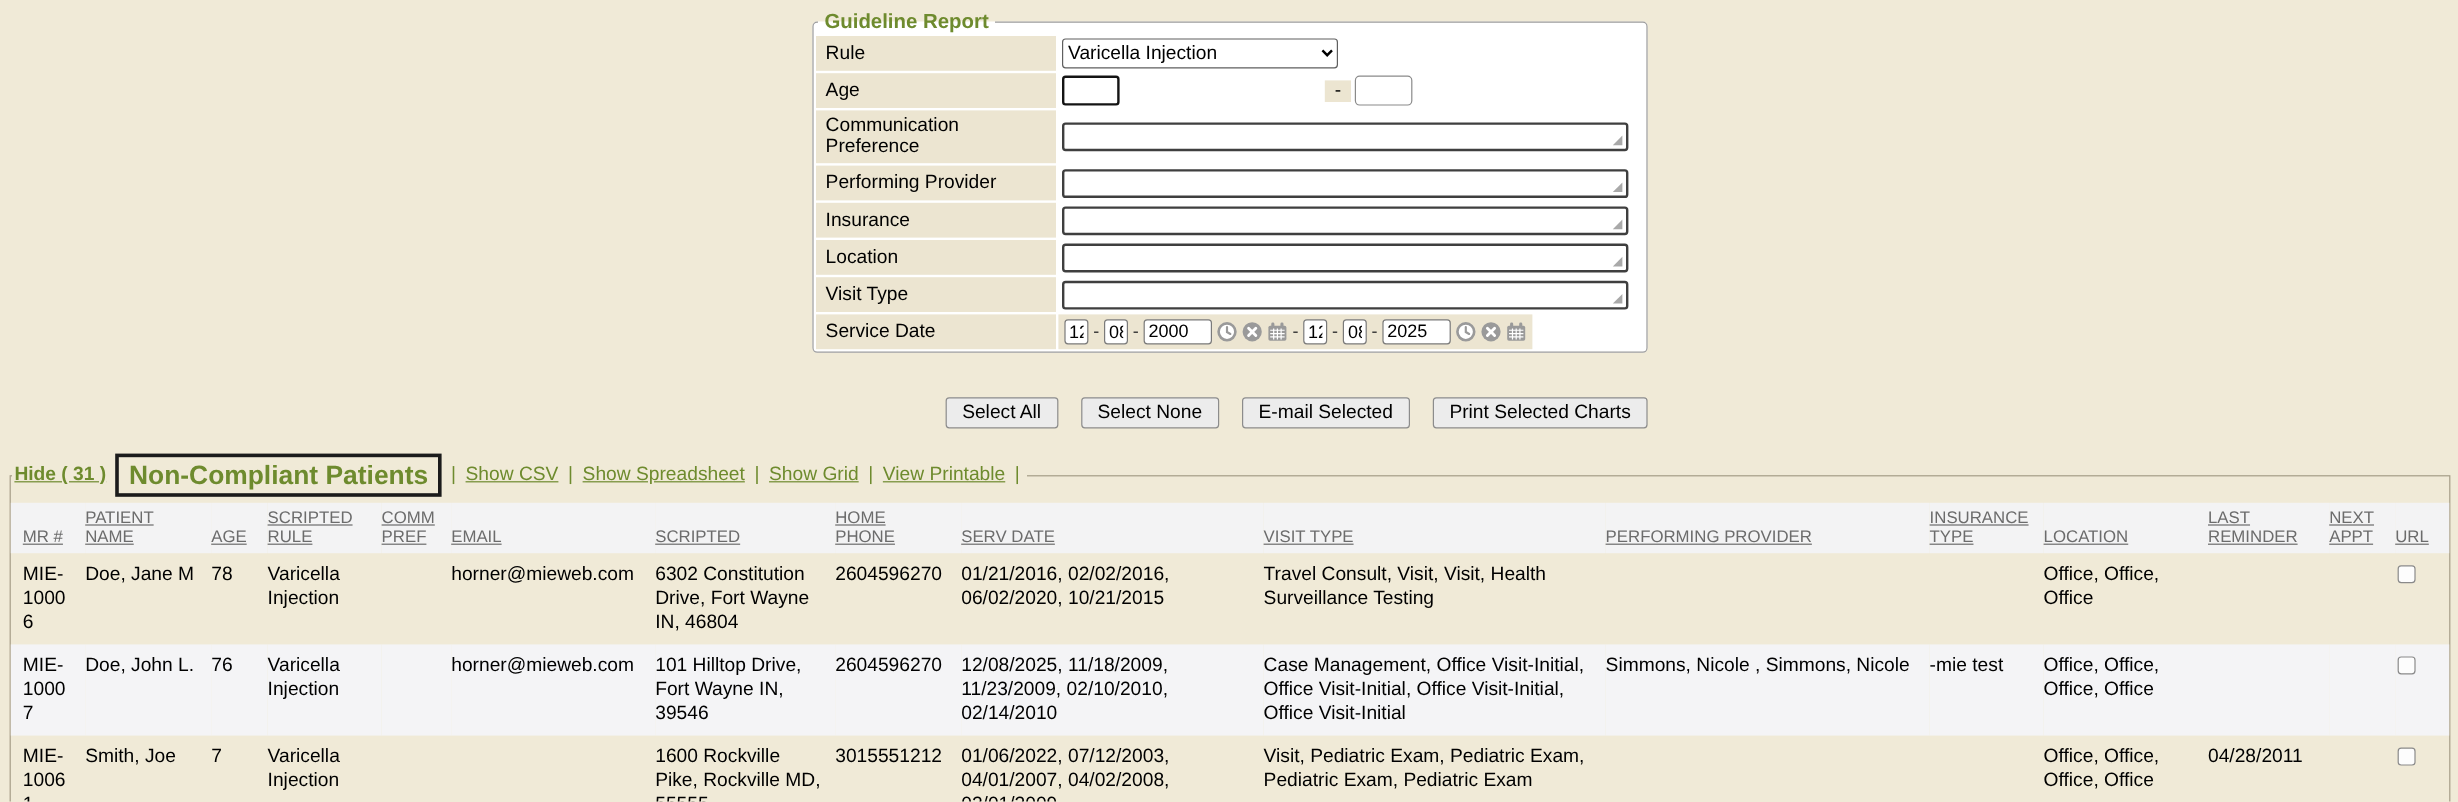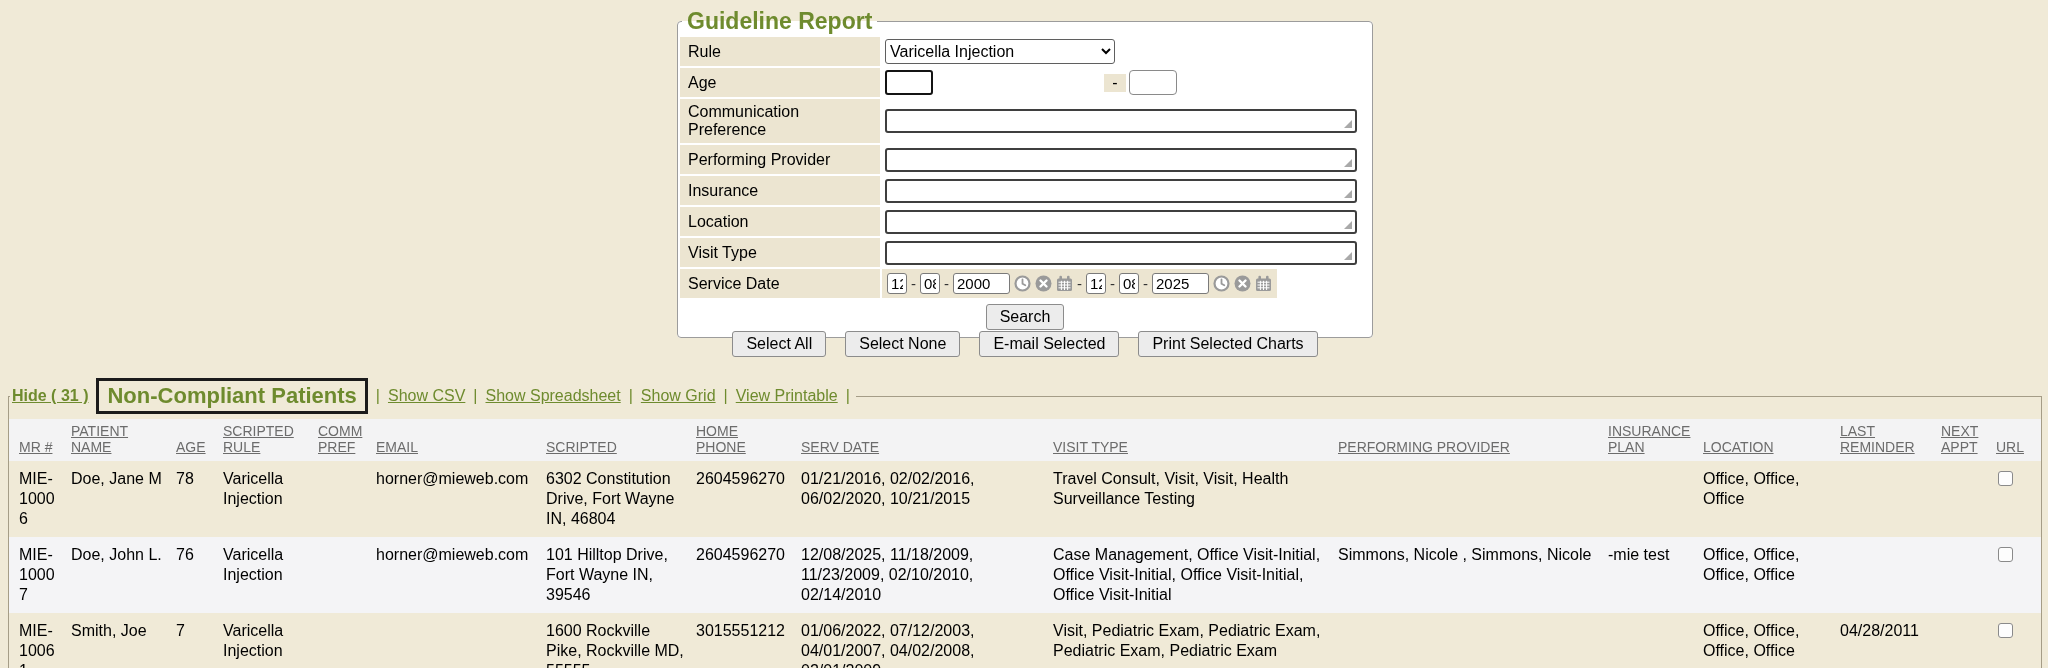--- a/index.html
+++ b/index.html
@@ -11,21 +11,21 @@
     color:#000;
   }
 
   
   fieldset.gl {
     position:absolute; left:677px; top:8px; width:696px;
     border:1px solid #9c9c9c; border-radius:4px;
     background:#ffffff; padding:2px; margin:0;
   }
   fieldset.gl legend {
-    color:#6e8b2e; font-weight:bold; font-size:23px;
+    color:#6e8b2e; font-weight:bold; font-size:17px;
     padding:0 5px; margin-left:2px;
   }
   .frm { display:flex; flex-direction:column; gap:2px; background:#fff; }
   .frow { display:flex; min-height:29px; align-items:stretch; }
   .flabel {
     width:200px; flex:none; background:#ece5d1;
     font-size:16px; display:flex; align-items:center;
     padding:4px 4px 4px 8px;
   }
   .fval {
@@ -79,21 +79,21 @@
 
   .btn {
     font-size:16px; padding:3px 13px; color:#000;
     background:#ececec; border:1px solid #8c8c8c; border-radius:3px;
     font-family:"Liberation Sans", sans-serif;
   }
   .searchrow { background:#fff; display:flex; justify-content:center; align-items:center; padding:4px 0 5px 0; }
 
   .actions {
     position:absolute; left:677px; top:331px; width:696px;
-    display:flex; gap:19px; justify-content:center;
+    display:flex; gap:19px; justify-content:flex-end;
   }
 
   
   fieldset.report {
     position:absolute; left:8px; top:378px; width:2034px; height:380px;
     border:1px solid #a59d87; margin:0; padding:0 0 0 0;
     background:transparent;
   }
   fieldset.report legend {
     display:flex; align-items:center; gap:8px;
@@ -240,23 +240,20 @@
               <rect x="1" y="3.5" width="15" height="12.5" rx="1.5" fill="#9a9a9a"></rect>
               <rect x="3.4" y="0.8" width="2.6" height="4" rx="1.2" fill="#9a9a9a"></rect>
               <rect x="11" y="0.8" width="2.6" height="4" rx="1.2" fill="#9a9a9a"></rect>
               <path d="M2.5 7.2 H14.5 M2.5 10 H14.5 M2.5 12.8 H14.5 M5.4 5.8 V15 M8.5 5.8 V15 M11.6 5.8 V15" stroke="#fff" stroke-width="1"></path>
             </svg>
         </div>
         <div class="dfill"></div>
       </div>
     </div>
 
-    <div class="searchrow">
-      <button class="btn">Search</button>
-    </div>
 
   </div>
 </fieldset>
 
 <div class="actions">
   <button class="btn">Select All</button>
   <button class="btn">Select None</button>
   <button class="btn">E-mail Selected</button>
   <button class="btn">Print Selected Charts</button>
 </div>
@@ -329,21 +326,21 @@
             <span>SERV DATE</span>
           </th>
           <th>
             <span>VISIT TYPE</span>
           </th>
           <th>
             <span>PERFORMING PROVIDER</span>
           </th>
           <th>
             <span>INSURANCE</span>
-            <span>PLAN</span>
+            <span>TYPE</span>
           </th>
           <th>
             <span>LOCATION</span>
           </th>
           <th>
             <span>LAST</span>
             <span>REMINDER</span>
           </th>
           <th>
             <span>NEXT</span>

